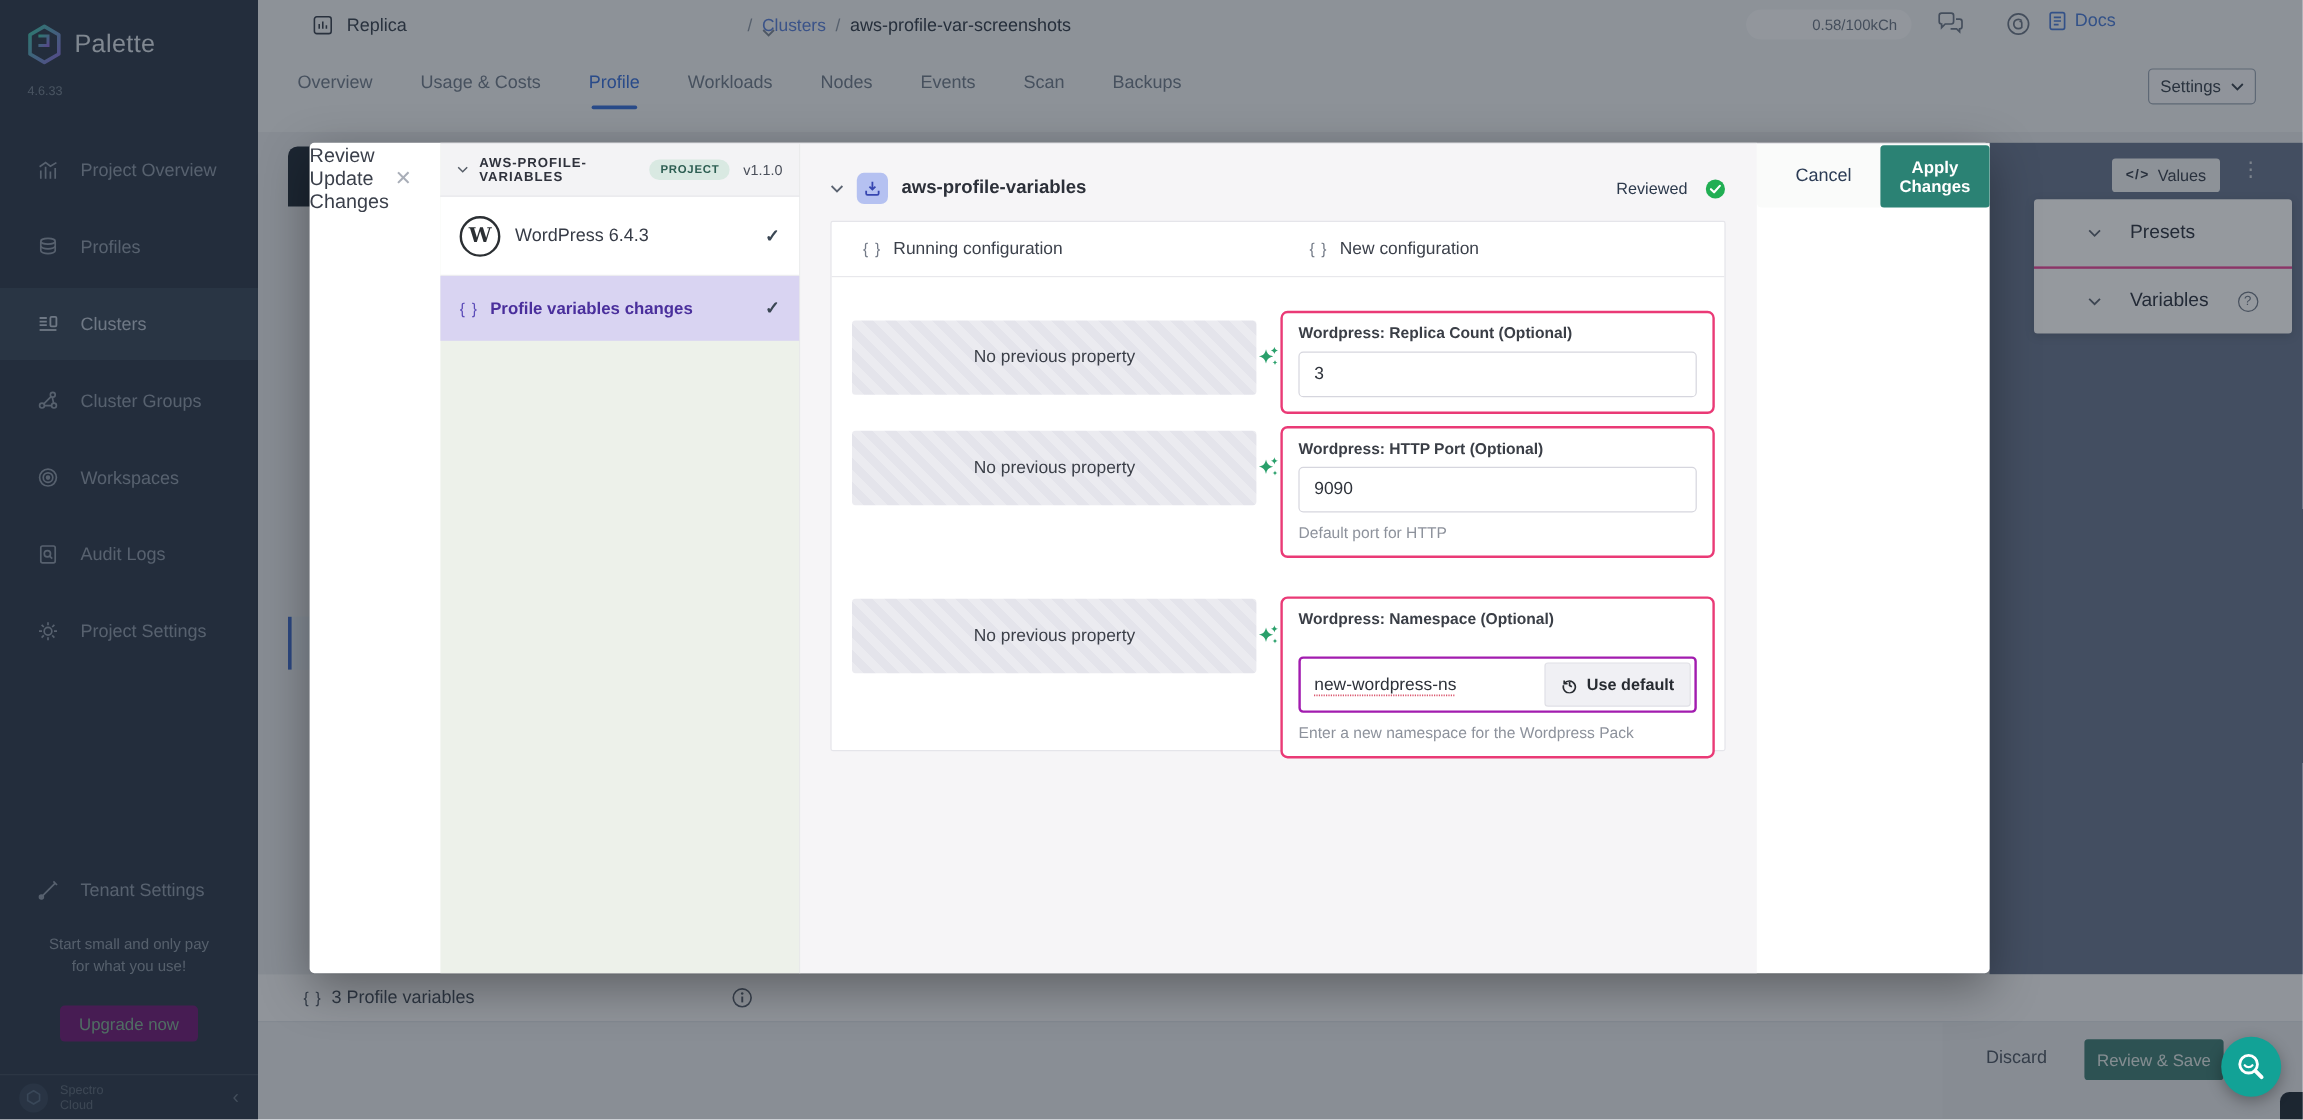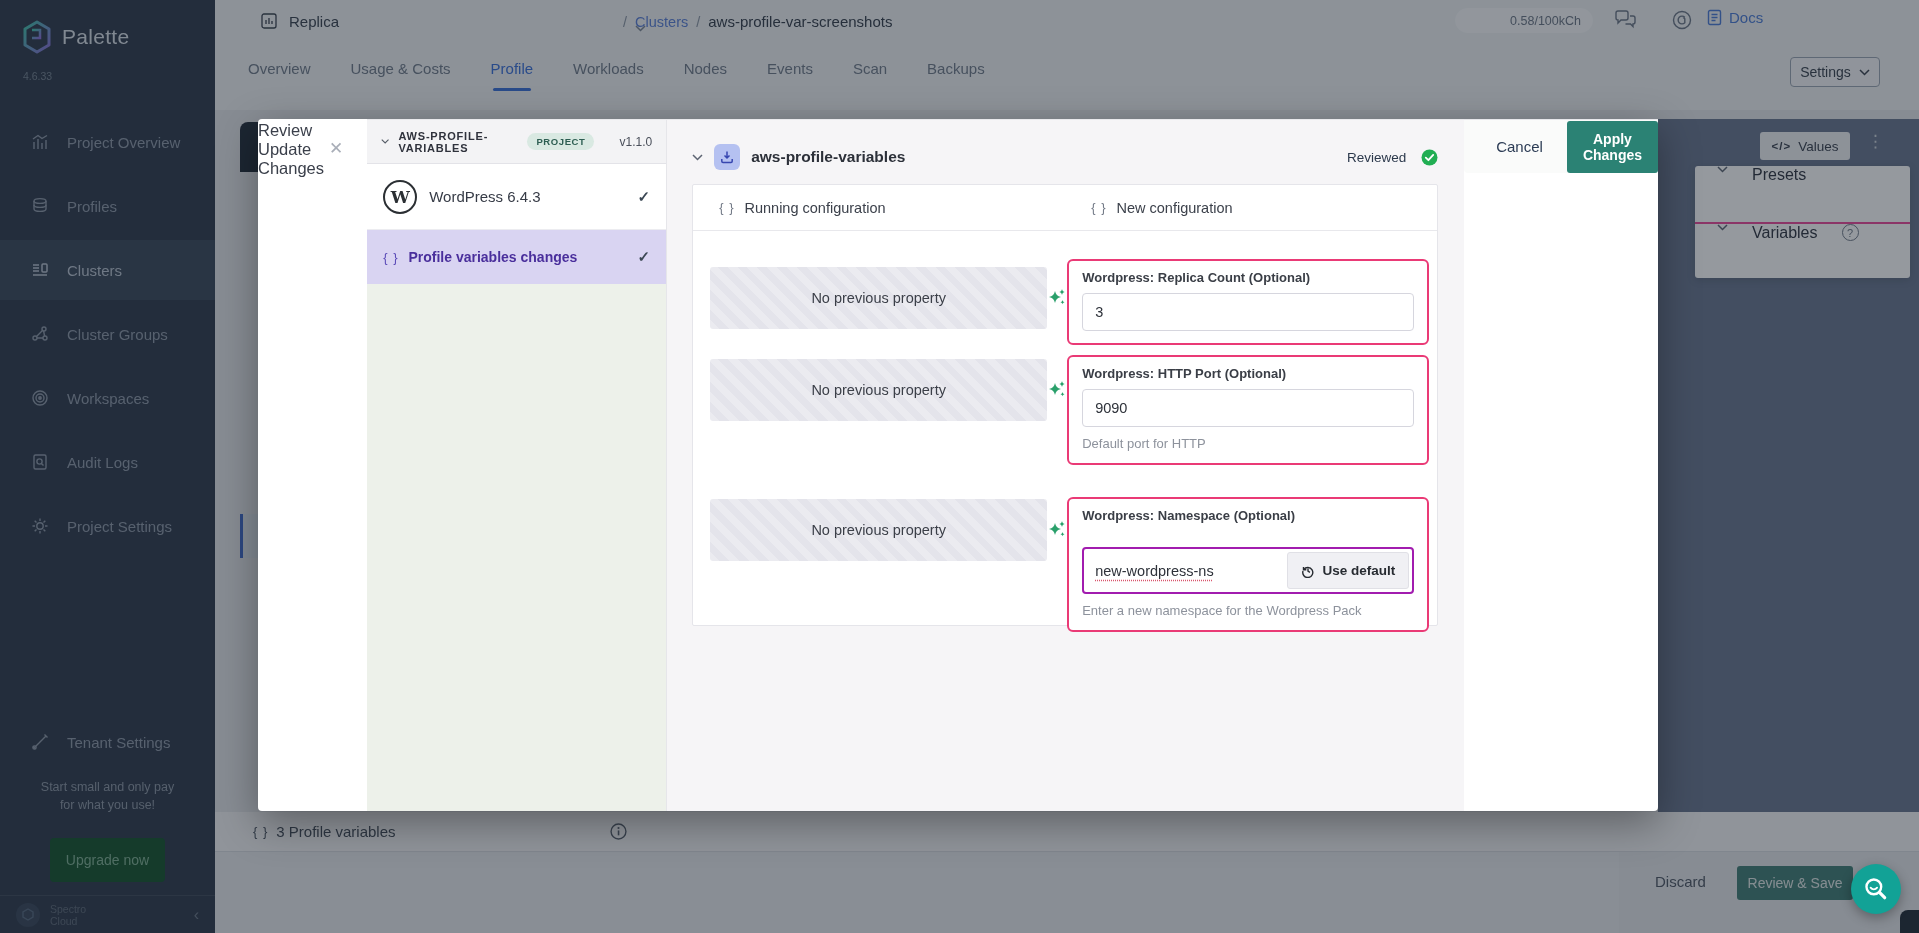--- a/index.html
+++ b/index.html
@@ -13,21 +13,21 @@
 
   
   #sidebar { position:absolute; left:0; top:0; width:215px; height:933px; background:#2e3a4c; z-index:10; }
   .logo-row { position:absolute; left:22px; top:20px; display:flex; align-items:center; gap:10px; }
   .logo-text { font-size:21px; color:#d8dee6; letter-spacing:.3px; }
   .version { position:absolute; left:23px; top:70px; font-size:10.5px; color:#74808f; }
   .nav-item { position:absolute; left:0; width:215px; height:60px; display:flex; align-items:center; gap:17px; padding-left:30px; color:#8d97a7; font-size:15px; cursor:pointer; }
   .nav-item.active { background:#3a4859; color:#b7c1cf; }
   .nav-item svg { flex:0 0 auto; }
   .promo { position:absolute; left:0; top:778px; width:215px; text-align:center; font-size:12.5px; line-height:18px; color:#8b95a3; }
-  .upgrade-btn { position:absolute; left:50px; top:838px; width:115px; height:44px; background:#14532d; border:none; border-radius:4px; color:#7fae92; font-size:14px; font-family:inherit; cursor:pointer; }
+  .upgrade-btn { position:absolute; left:50px; top:838px; width:115px; height:30px; background:#701a75; border:none; border-radius:4px; color:#7fae92; font-size:14px; font-family:inherit; cursor:pointer; }
   .brand-bar { position:absolute; left:0; top:895px; width:215px; height:38px; border-top:1px solid rgba(255,255,255,.08); display:flex; align-items:center; padding:0 16px; gap:10px; }
   .brand-logo { width:24px; height:24px; border-radius:50%; background:#39465a; display:flex; align-items:center; justify-content:center; }
   .brand-text { font-size:10.5px; line-height:12px; color:#5e6978; flex:1; }
   .collapse-chev { color:#6b7686; font-size:16px; cursor:pointer; }
 
   
   #main { position:absolute; left:215px; top:0; width:1704px; height:933px; background:#eef0f3; z-index:20; }
   .proj-icon { position:absolute; left:45px; top:12px; }
   .proj-name { position:absolute; left:74px; top:13px; font-size:15px; color:#39424f; }
   .proj-chev { position:absolute; left:420px; top:18px; color:#7c8694; }
@@ -44,21 +44,21 @@
   .tab.active::after { content:""; position:absolute; left:2px; right:2px; bottom:0; height:3px; background:#3a6fd8; border-radius:2px; }
   .settings-btn { position:absolute; left:1575px; top:57px; width:90px; height:30px; border:1px solid #9aa4b2; border-radius:4px; background:rgba(255,255,255,.35); display:flex; align-items:center; justify-content:center; gap:8px; font-size:14px; color:#39424f; cursor:pointer; }
   .content-bg { position:absolute; left:0; top:110px; width:1704px; height:823px; background:#e3e6ea; }
   .dark-tab { position:absolute; left:25px; top:122px; width:73px; height:50px; background:#222c3a; border-radius:8px 8px 0 0; }
   .peek-row { position:absolute; left:25px; top:514px; width:18px; height:44px; background:#dde3ec; border-left:3px solid #3e69c8; }
   .editor-dark { position:absolute; left:1443px; top:119px; width:261px; height:693px; background:#68758e; }
   .values-btn { position:absolute; left:1545px; top:132px; width:90px; height:28px; background:#eef0f3; border-radius:3px; display:flex; align-items:center; justify-content:center; gap:7px; font-size:13.5px; color:#39404e; cursor:pointer; }
   .values-code { font-size:11.5px; font-weight:bold; letter-spacing:1px; }
   .dots-menu { position:absolute; left:1652px; top:131px; font-size:17px; color:#cdd3db; cursor:pointer; }
   .side-panel { position:absolute; left:1480px; top:166px; width:215px; height:112px; background:#fdfdfe; border-radius:3px; box-shadow:0 2px 8px rgba(0,0,0,.15); }
-  .sp-row { height:56px; display:flex; gap:24px; padding-left:22px; font-size:16px; color:#2e3440; cursor:pointer; }
+  .sp-row { height:56px; display:flex; align-items:center; gap:24px; padding-left:45px; font-size:16px; color:#2e3440; cursor:pointer; }
   .sp-row + .sp-row { border-top:2px solid #ec4899; }
   .qcircle { width:17px; height:17px; border:1.5px solid #717a88; border-radius:50%; display:inline-flex; align-items:center; justify-content:center; font-size:11px; color:#717a88; }
   .bottom-strip { position:absolute; left:0; top:812px; width:1704px; height:40px; background:#f4f5f6; border-bottom:1px solid #d8dbe0; display:flex; align-items:center; }
   .bs-braces { margin-left:38px; font-size:13px; color:#4a5260; letter-spacing:1px; }
   .bs-label { margin-left:8px; font-size:15px; color:#434c59; }
   .bs-info { position:absolute; left:395px; top:11px; }
   .bottom-bar { position:absolute; left:0; top:852px; width:1404px; height:81px; background:#e7e9ed; }
   .discard { position:absolute; left:1440px; top:21px; font-size:15px; color:#4e5663; cursor:pointer; }
   .review-save { position:absolute; left:1522px; top:14px; width:116px; height:34px; background:#417d75; border:none; border-radius:3px; color:#dfe7e6; font-size:14px; font-family:inherit; cursor:pointer; }
   .corner-chip { position:absolute; left:1900px; top:910px; width:19px; height:23px; background:#222c38; border-radius:8px 0 0 0; z-index:25; }
@@ -69,21 +69,21 @@
   
   #modal { position:absolute; left:258px; top:119px; width:1400px; height:692px; background:#fff; border-radius:4px; box-shadow:0 12px 40px rgba(0,0,0,.35); z-index:100; display:flex; flex-direction:row; }
   .m-header { height:60px; display:flex; align-items:center; justify-content:center; position:relative; }
   .m-title { font-size:16.5px; color:#3a3f4a; }
   .m-close { position:absolute; right:24px; top:19px; font-size:17px; color:#a9aeb8; cursor:pointer; }
   .m-body { flex:1; display:flex; border-top:1px solid #e8e8ec; min-height:0; }
   .m-left { width:300px; background:#edf1ea; display:flex; flex-direction:column; border-right:1px solid #e6e6ea; }
   .profile-row { height:44px; background:#f3f3f5; border-bottom:1px solid #e3e3e8; display:flex; align-items:center; gap:9px; padding:0 14px; }
   .profile-name { font-size:11px; font-weight:bold; letter-spacing:.8px; color:#2f323c; }
   .scope-badge { background:#d9e9e2; color:#2d5e52; font-size:9.5px; font-weight:bold; letter-spacing:.6px; padding:3px 9px; border-radius:9px; }
-  .profile-version { font-size:12px; color:#4a4f5a; margin-left:16px; }
+  .profile-version { font-size:12px; color:#4a4f5a; margin-left:2px; }
   .pack-item { height:66px; background:#fff; border-bottom:1px solid #ececf0; display:flex; align-items:center; gap:12px; padding:0 16px; cursor:pointer; }
   .wp-logo { width:34px; height:34px; border:2px solid #2b2f33; border-radius:50%; display:flex; align-items:center; justify-content:center; font-family:"DejaVu Serif", serif; font-weight:bold; font-size:17px; color:#2b2f33; }
   .pack-label { font-size:15px; color:#363b46; flex:1; }
   .item-check { font-size:15px; font-weight:bold; color:#3b4754; }
   .var-item { height:54px; background:#d9d4f2; display:flex; align-items:center; gap:10px; padding:0 16px; cursor:pointer; }
   .var-braces { font-size:13px; color:#5b4bb8; letter-spacing:1px; }
   .var-label { font-size:14px; font-weight:bold; color:#4a2f9c; flex:1; }
   .m-right { flex:1; background:#f6f5f7; padding:24px 26px 0 25px; min-width:0; }
   .section-head { display:flex; align-items:center; gap:11px; }
   .section-chev { color:#5c6472; display:flex; }

